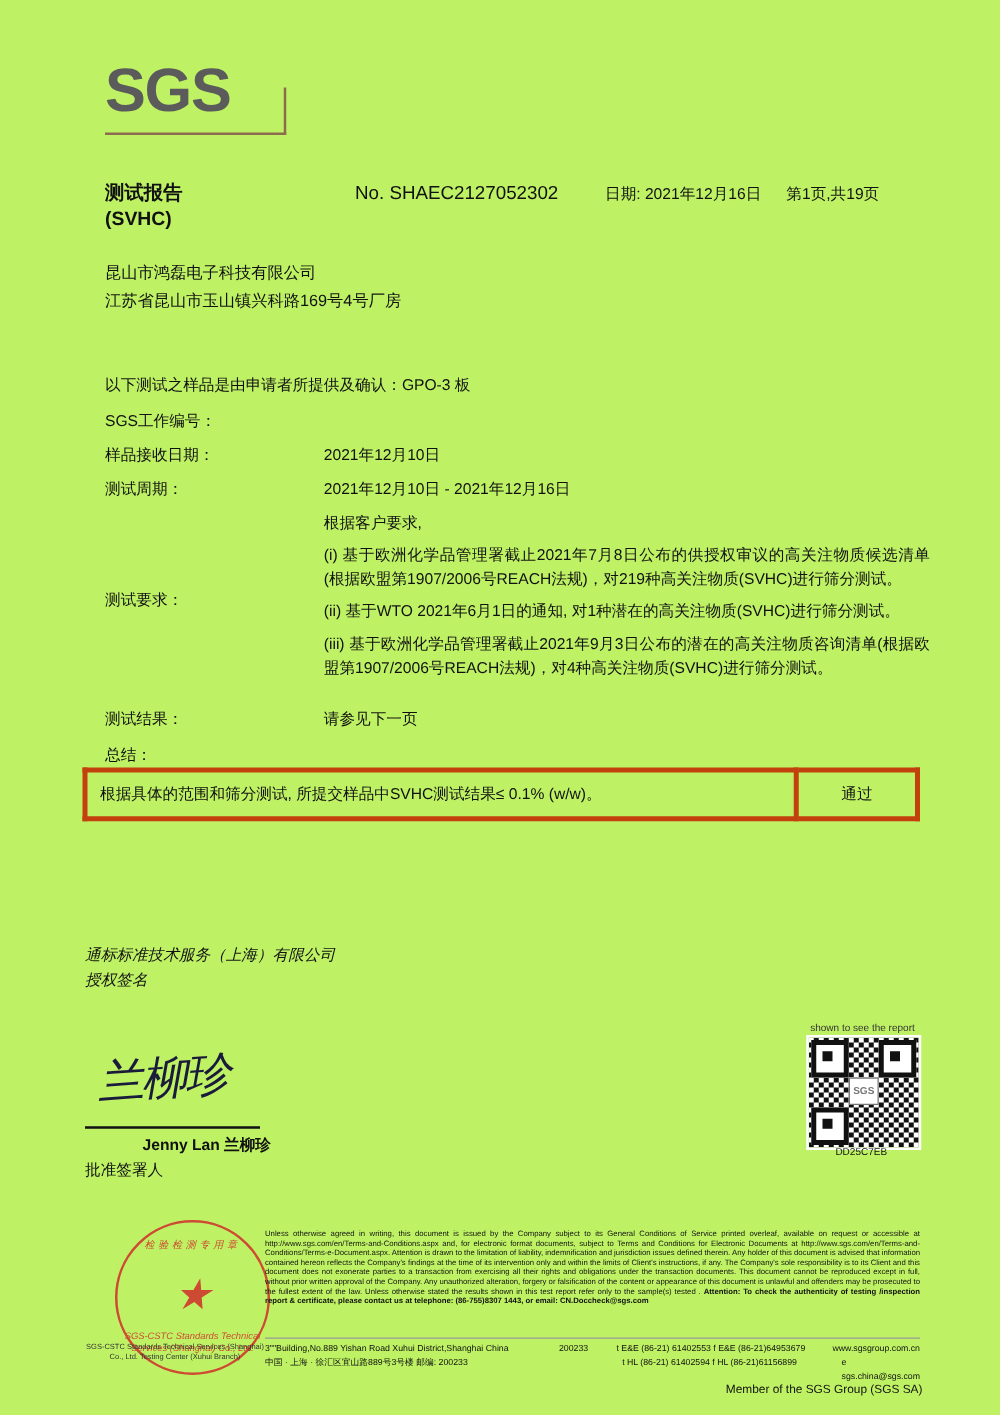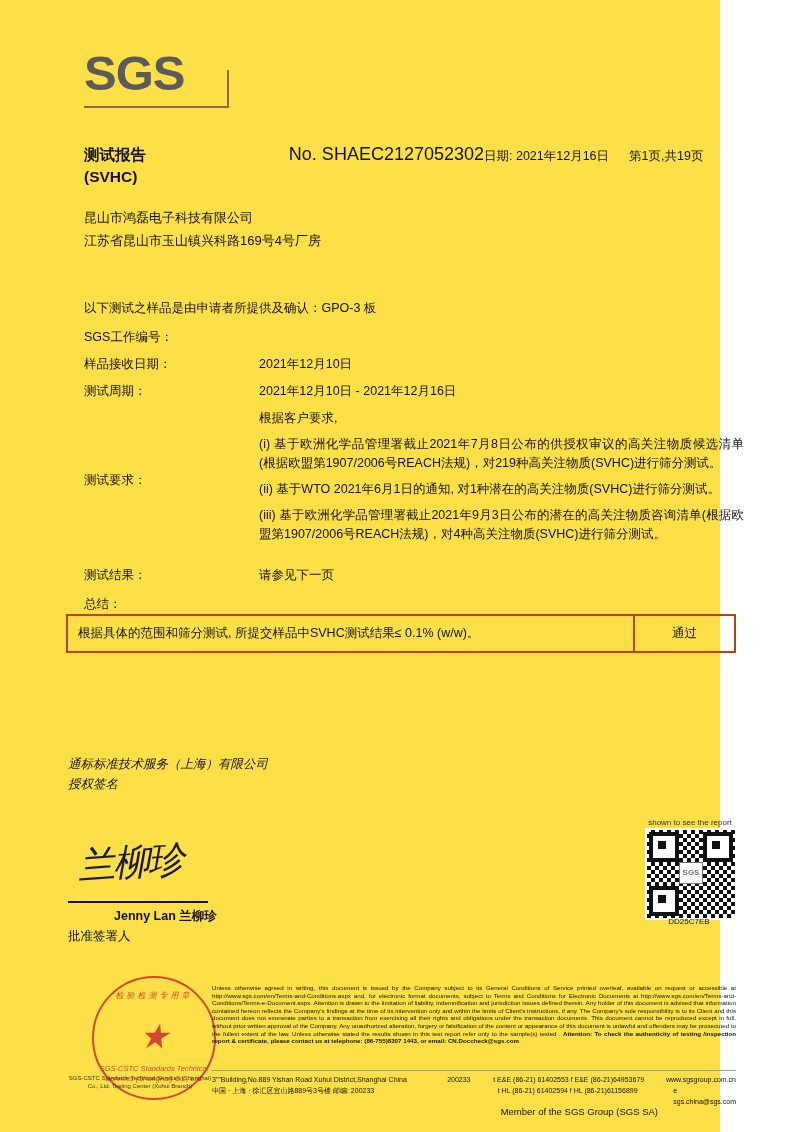--- a/index.html
+++ b/index.html
@@ -10,23 +10,23 @@
   body {
     width: 800px;
     height: 1132px;
     position: relative;
     font-family: "Liberation Sans", sans-serif;
     color: #111111;
     overflow: hidden;
   }
   .page {
     position: relative;
-    width: 720px;
+    width: 800px;
     height: 1132px;
-    background: #fde047;
+    background: #bef264;
   }
 
   
   .logo-wrap {
     position: absolute;
     left: 84px;
     top: 46px;
     width: 150px;
     height: 66px;
   }
@@ -66,24 +66,23 @@
     display: flex;
     align-items: baseline;
   }
   .doc-title {
     font-size: 15.5px;
     font-weight: bold;
     color: #111;
     width: 200px;
   }
   .doc-no {
-    font-size: 18px;
+    font-size: 15px;
     color: #111;
     width: 200px;
-    text-align: right;
   }
   .doc-date {
     font-size: 12.5px;
     color: #111;
     white-space: nowrap;
   }
   .doc-page {
     font-size: 12.5px;
     color: #111;
     margin-left: 20px;
@@ -166,21 +165,21 @@
   .summary-table {
     position: absolute;
     left: 66px;
     top: 614px;
     width: 670px;
     border: 1px solid #333;
     border-collapse: collapse;
     font-size: 12.5px;
   }
   .summary-table td {
-    border: 2px solid #c2410c;
+    border: 4px solid #c2410c;
     padding: 9px 10px;
     color: #111;
   }
   .summary-text { width: 545px; }
   .summary-verdict { text-align: center; }
 
   
   .sig-org {
     position: absolute;
     left: 68px;

